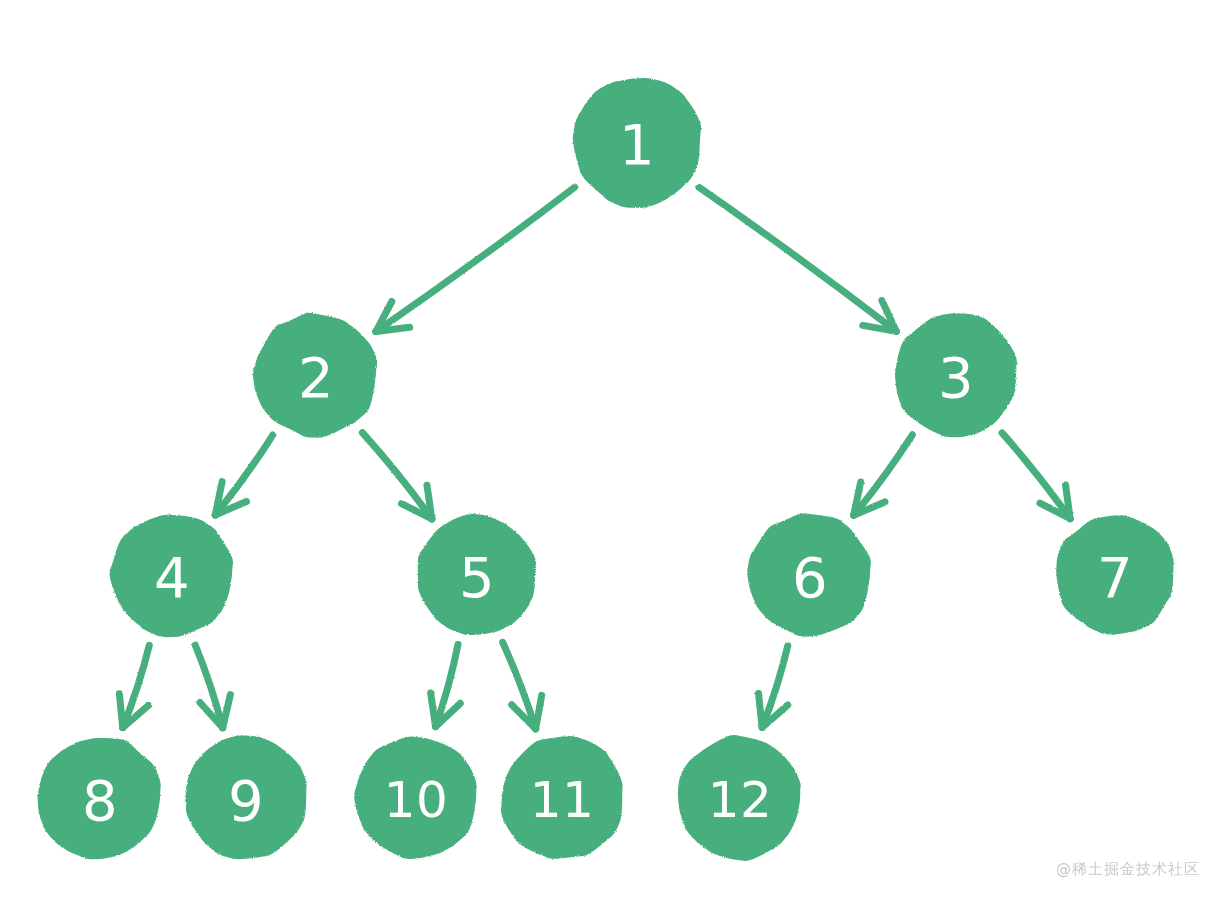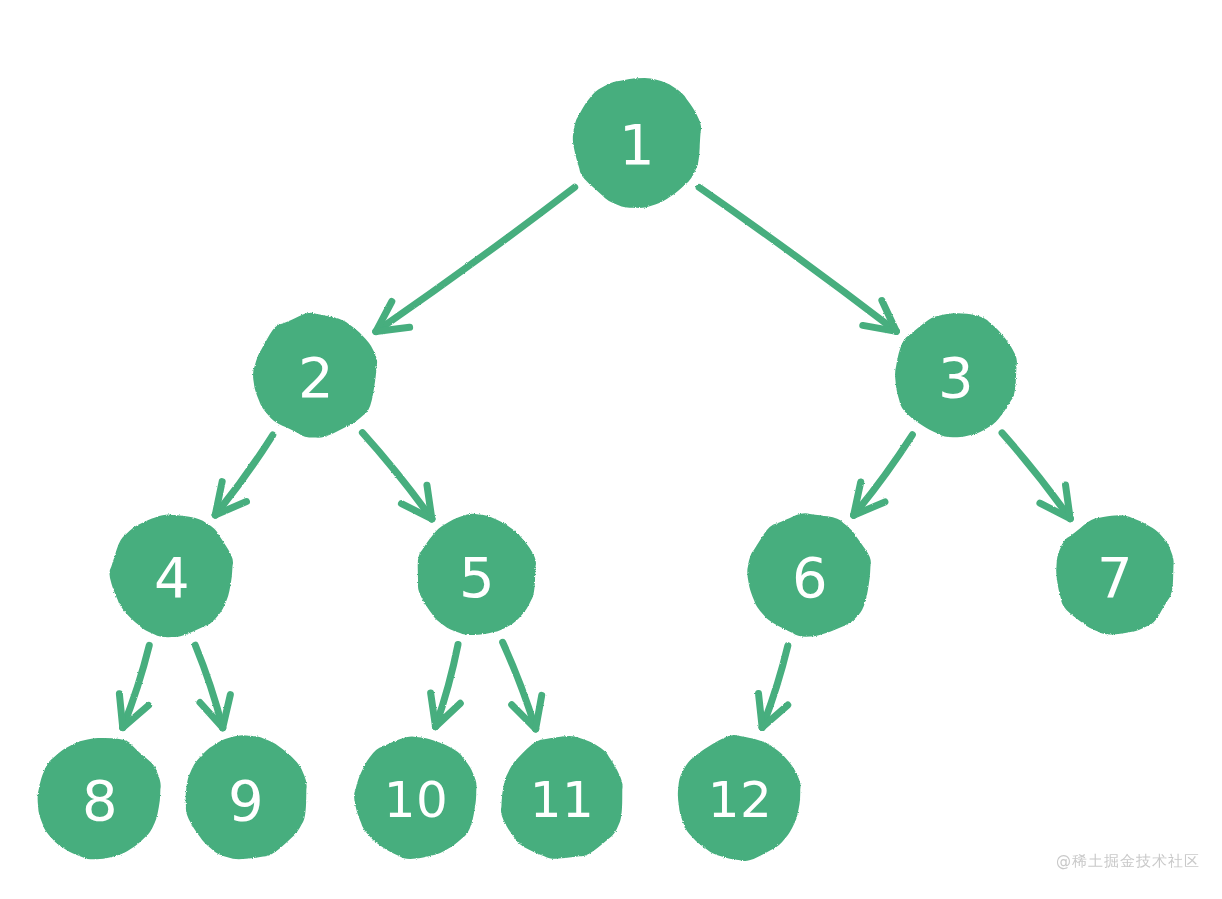--- a/index.html
+++ b/index.html
@@ -32,21 +32,21 @@
     font-family: "DejaVu Sans", sans-serif;
     font-weight: 400;
     fill: #ffffff;
     text-anchor: middle;
     dominant-baseline: central;
     letter-spacing: 0.5px;
   }
   #watermark {
     position: absolute;
     right: 22px;
-    bottom: 28px;
+    bottom: 20px;
     font-family: "DejaVu Sans", sans-serif;
     font-size: 15px;
     color: #c9c9c9;
     letter-spacing: 1px;
     white-space: nowrap;
     user-select: none;
   }
 </style>
 </head>
 <body>

